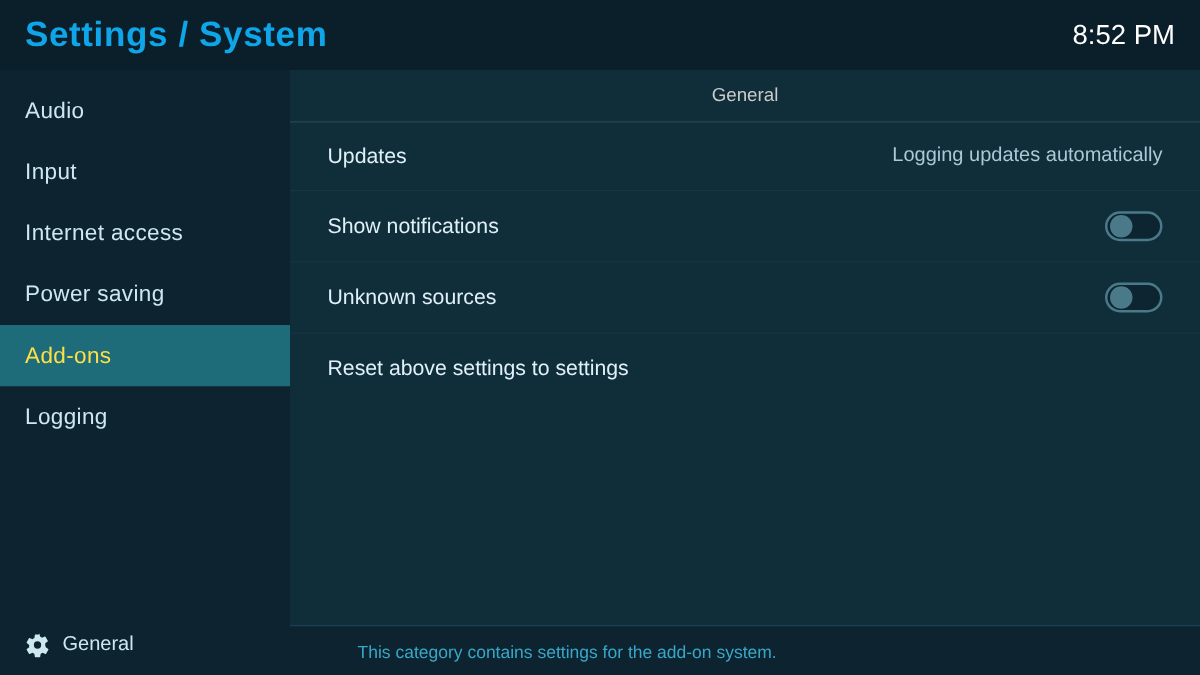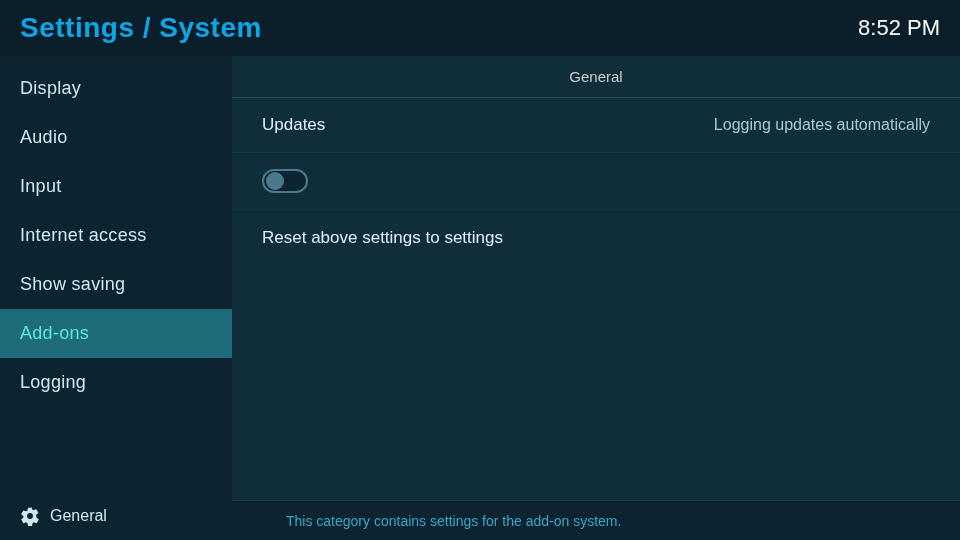--- a/index.html
+++ b/index.html
@@ -56,21 +56,21 @@
     .sidebar-item {
       padding: 14px 20px;
       font-size: 18px;
       font-weight: 300;
       color: #cee8f0;
       cursor: pointer;
       letter-spacing: 0.3px;
     }
     .sidebar-item.active {
       background: #1e6b7a;
-      color: #5eead4;
+      color: #fde047;
     }
 
     .sidebar-footer {
       margin-top: auto;
       padding: 14px 20px;
       display: flex;
       align-items: center;
       gap: 10px;
       color: #cee8f0;
       font-size: 16px;
@@ -183,25 +183,24 @@
 <body>
 
 <div class="header">
   <span class="header-title">Settings / System</span>
   <span class="header-time">8:52 PM</span>
 </div>
 
 <div class="main">
 
   <div class="sidebar">
-    <div class="sidebar-item">Display</div>
     <div class="sidebar-item">Audio</div>
     <div class="sidebar-item">Input</div>
     <div class="sidebar-item">Internet access</div>
-    <div class="sidebar-item">Show saving</div>
+    <div class="sidebar-item">Power saving</div>
     <div class="sidebar-item active">Add-ons</div>
     <div class="sidebar-item">Logging</div>
 
     <div class="sidebar-footer">
       <svg class="gear-icon" viewBox="0 0 24 24" fill="currentColor">
         <path d="M12 15.5A3.5 3.5 0 018.5 12 3.5 3.5 0 0112 8.5a3.5 3.5 0 013.5 3.5 3.5 3.5 0 01-3.5 3.5m7.43-2.92c.04-.34.07-.69.07-1.08 0-.39-.03-.74-.07-1.08l2.32-1.81a.55.55 0 00.13-.7l-2.2-3.81a.55.55 0 00-.67-.24l-2.74 1.1a8.05 8.05 0 00-1.85-1.07l-.42-2.92A.53.53 0 0014 2h-4a.53.53 0 00-.54.46l-.42 2.92A8.28 8.28 0 007.19 6.45L4.46 5.35a.54.54 0 00-.67.24L1.6 9.4a.54.54 0 00.13.7l2.32 1.81C4.01 12.26 4 12.63 4 13c0 .37.01.74.05 1.08l-2.32 1.81a.55.55 0 00-.13.7l2.2 3.81c.13.24.42.32.67.24l2.74-1.1c.57.43 1.18.79 1.85 1.07l.42 2.92c.05.28.3.47.54.47h4c.24 0 .49-.19.54-.47l.42-2.92a8.28 8.28 0 001.85-1.07l2.74 1.1c.25.08.54 0 .67-.24l2.2-3.81a.55.55 0 00-.13-.7l-2.32-1.81z"></path>
       </svg>
       <span>General</span>
     </div>
   </div>
@@ -210,25 +209,32 @@
     <div class="content-inner">
 
       <div class="section-header">General</div>
 
       <div class="setting-row">
         <span class="setting-label">Updates</span>
         <span class="setting-value">Logging updates automatically</span>
       </div>
 
       <div class="setting-row">
+        <span class="setting-label">Show notifications</span>
         <div class="toggle">
           <div class="knob"></div>
         </div>
       </div>
 
+      <div class="setting-row">
+        <span class="setting-label">Unknown sources</span>
+        <div class="toggle">
+          <div class="knob"></div>
+        </div>
+      </div>
 
       <div class="reset-row">
         <span class="reset-label">Reset above settings to settings</span>
       </div>
 
     </div>
 
     <div class="statusbar">
       <span class="statusbar-text">This category contains settings for the add-on system.</span>
     </div>

